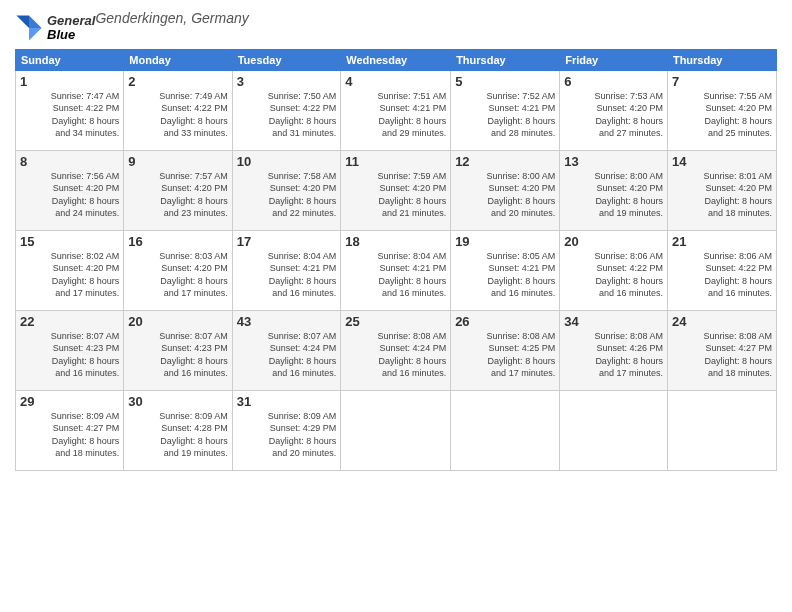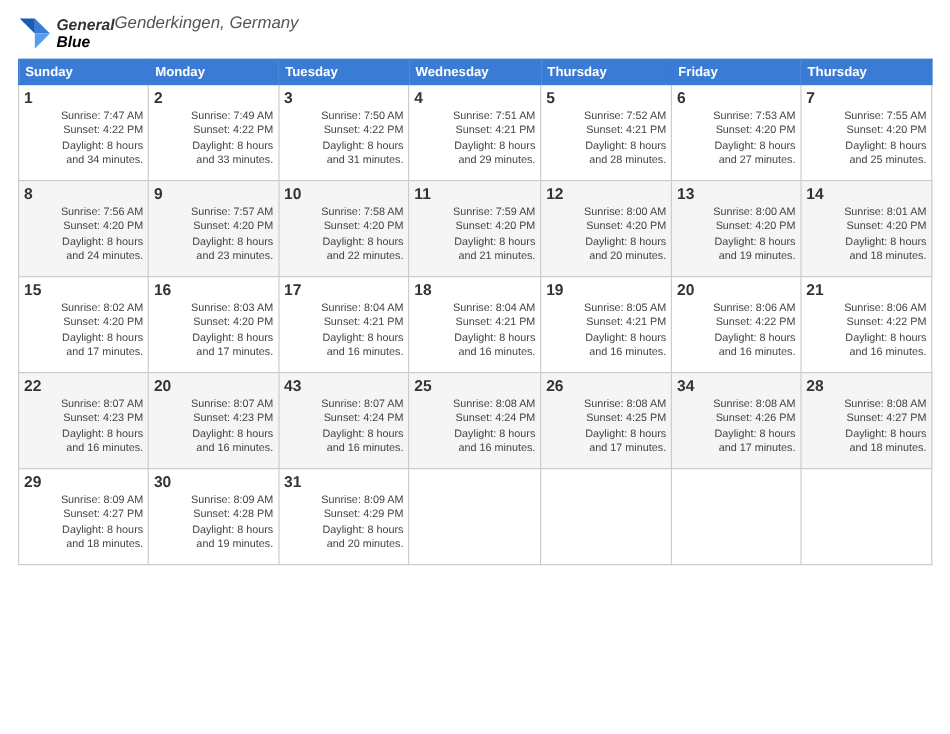--- a/index.html
+++ b/index.html
@@ -240,21 +240,21 @@
       </td>
           <td>
         <span class="day-num">26</span>
         <div class="day-info">Sunrise: 8:08 AM<br>Sunset: 4:25 PM<br>Daylight: 8 hours<br>and 17 minutes.</div>
       </td>
           <td>
         <span class="day-num">34</span>
         <div class="day-info">Sunrise: 8:08 AM<br>Sunset: 4:26 PM<br>Daylight: 8 hours<br>and 17 minutes.</div>
       </td>
           <td>
-        <span class="day-num">28</span>
+        <span class="day-num">24</span>
         <div class="day-info">Sunrise: 8:08 AM<br>Sunset: 4:27 PM<br>Daylight: 8 hours<br>and 18 minutes.</div>
       </td>
         </tr>
         <tr>
           <td>
         <span class="day-num">29</span>
         <div class="day-info">Sunrise: 8:09 AM<br>Sunset: 4:27 PM<br>Daylight: 8 hours<br>and 18 minutes.</div>
       </td>
           <td>
         <span class="day-num">30</span>

